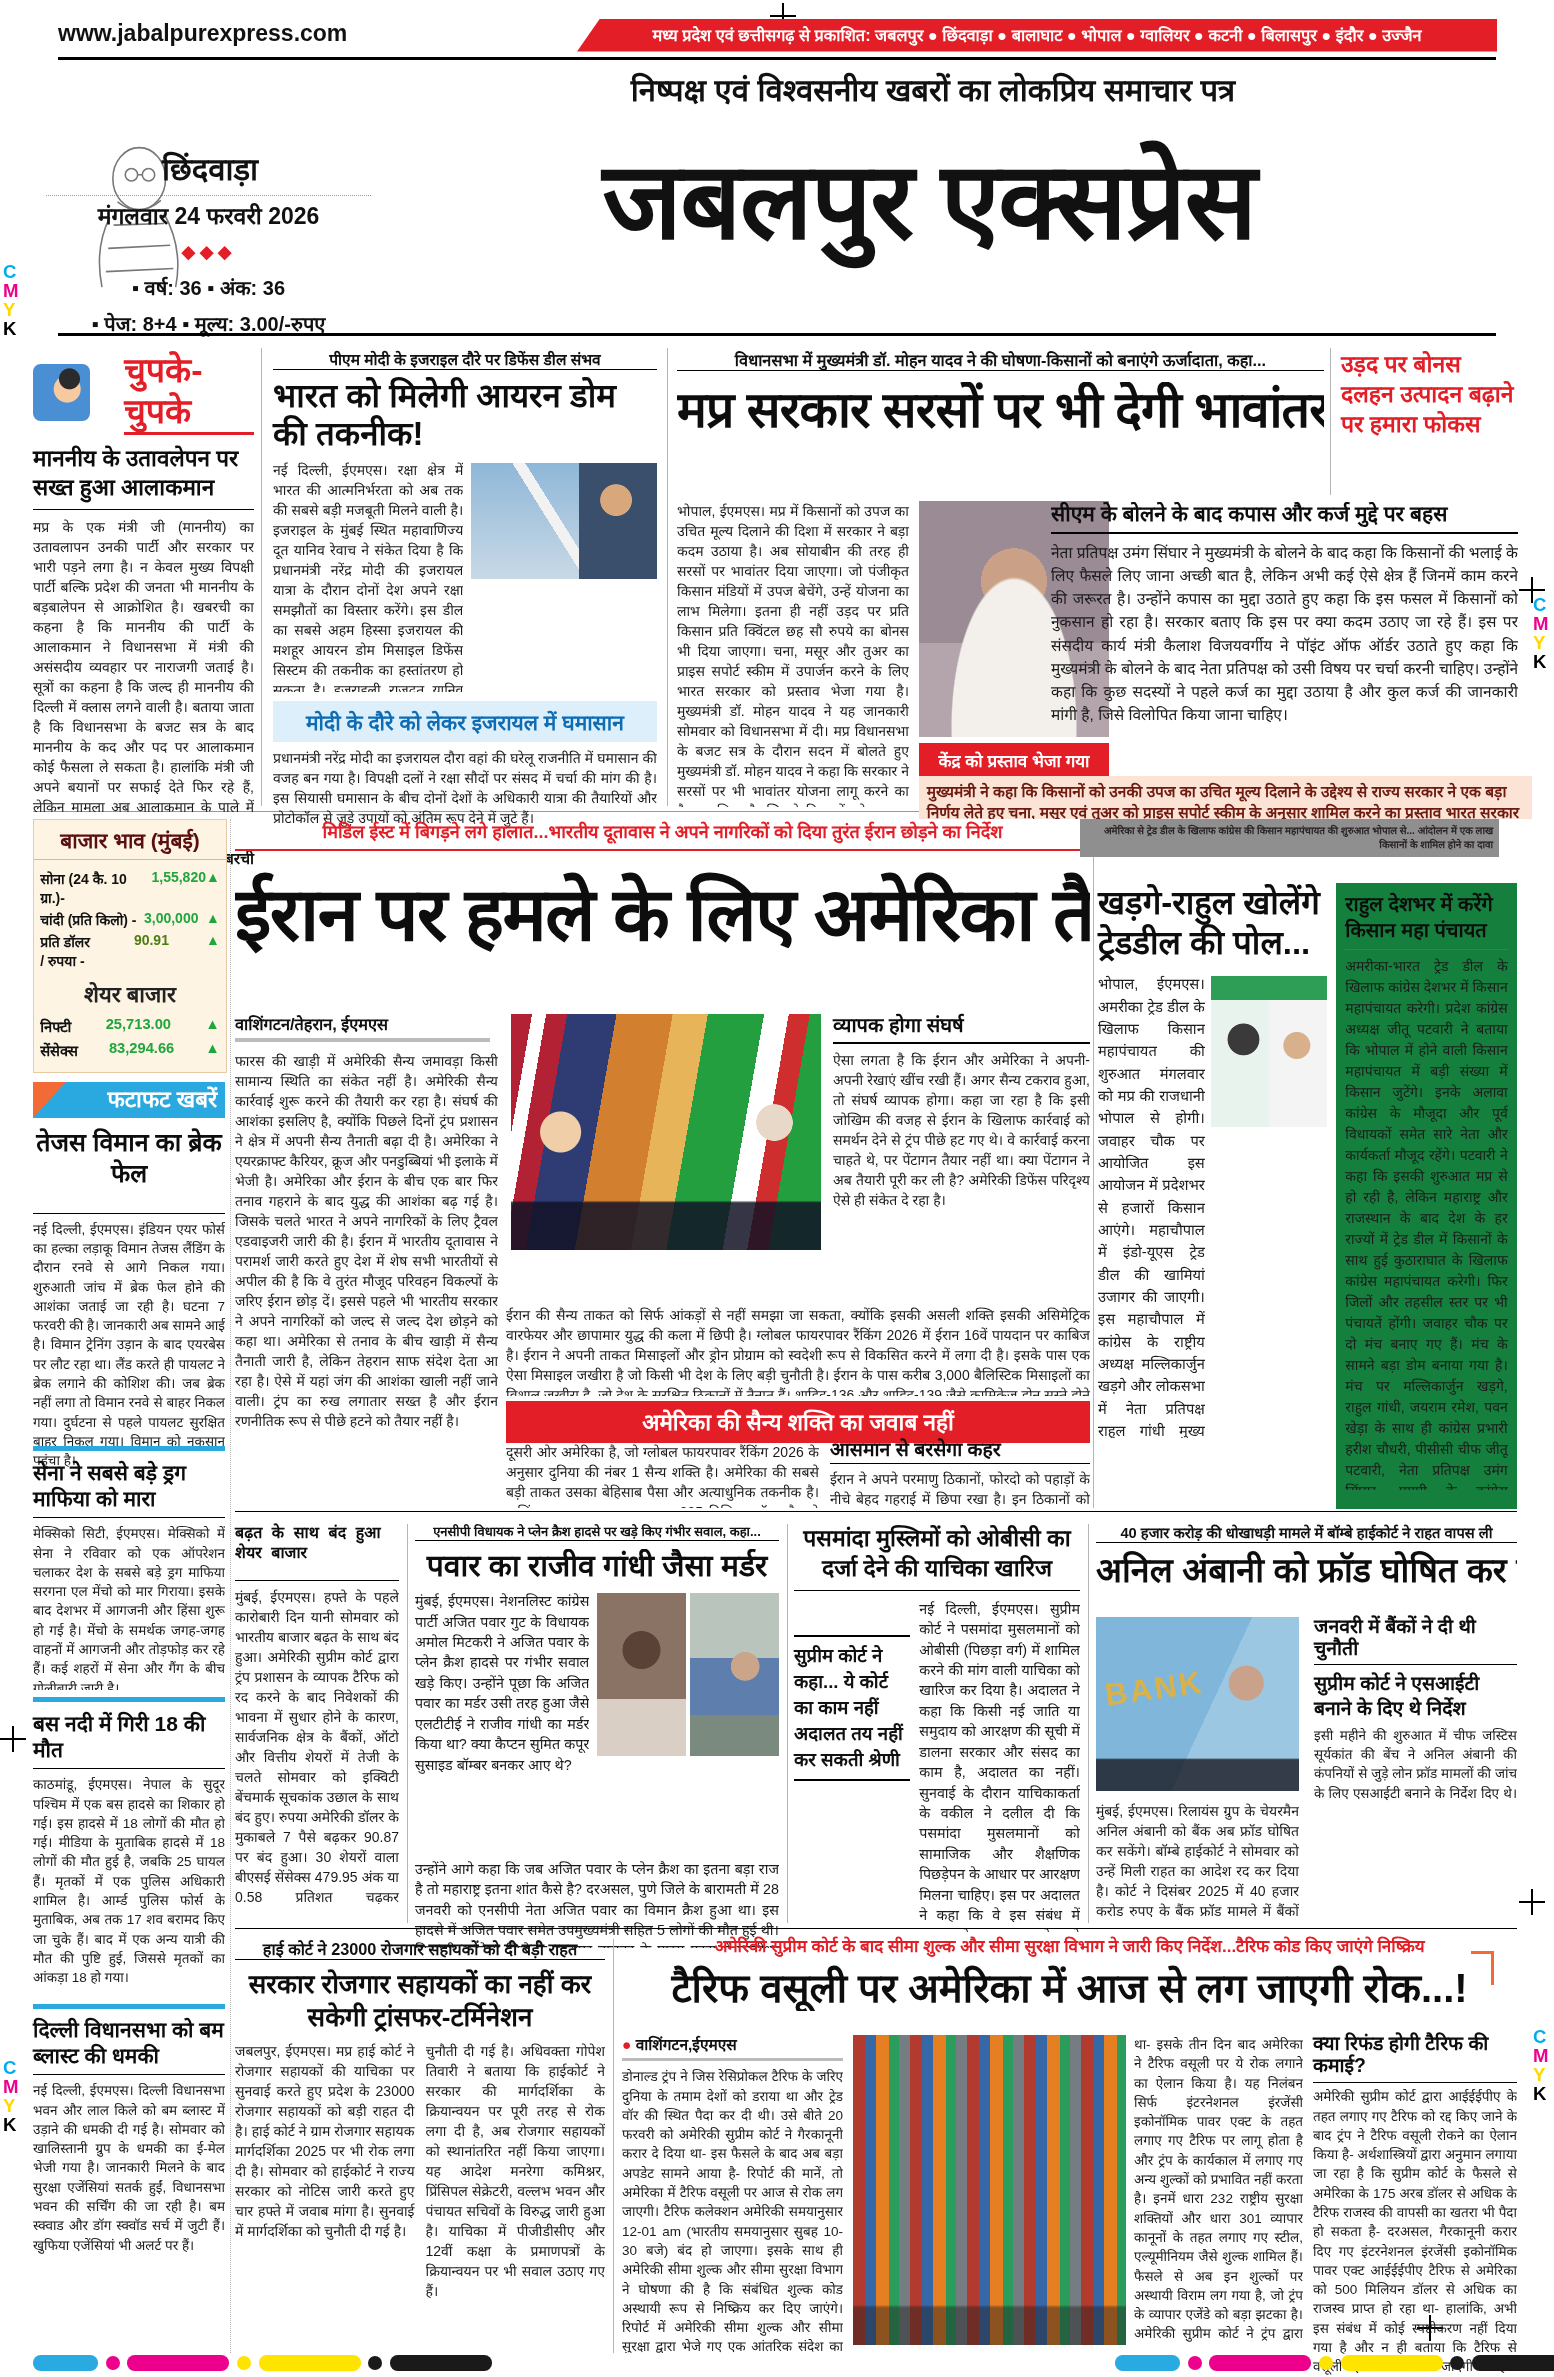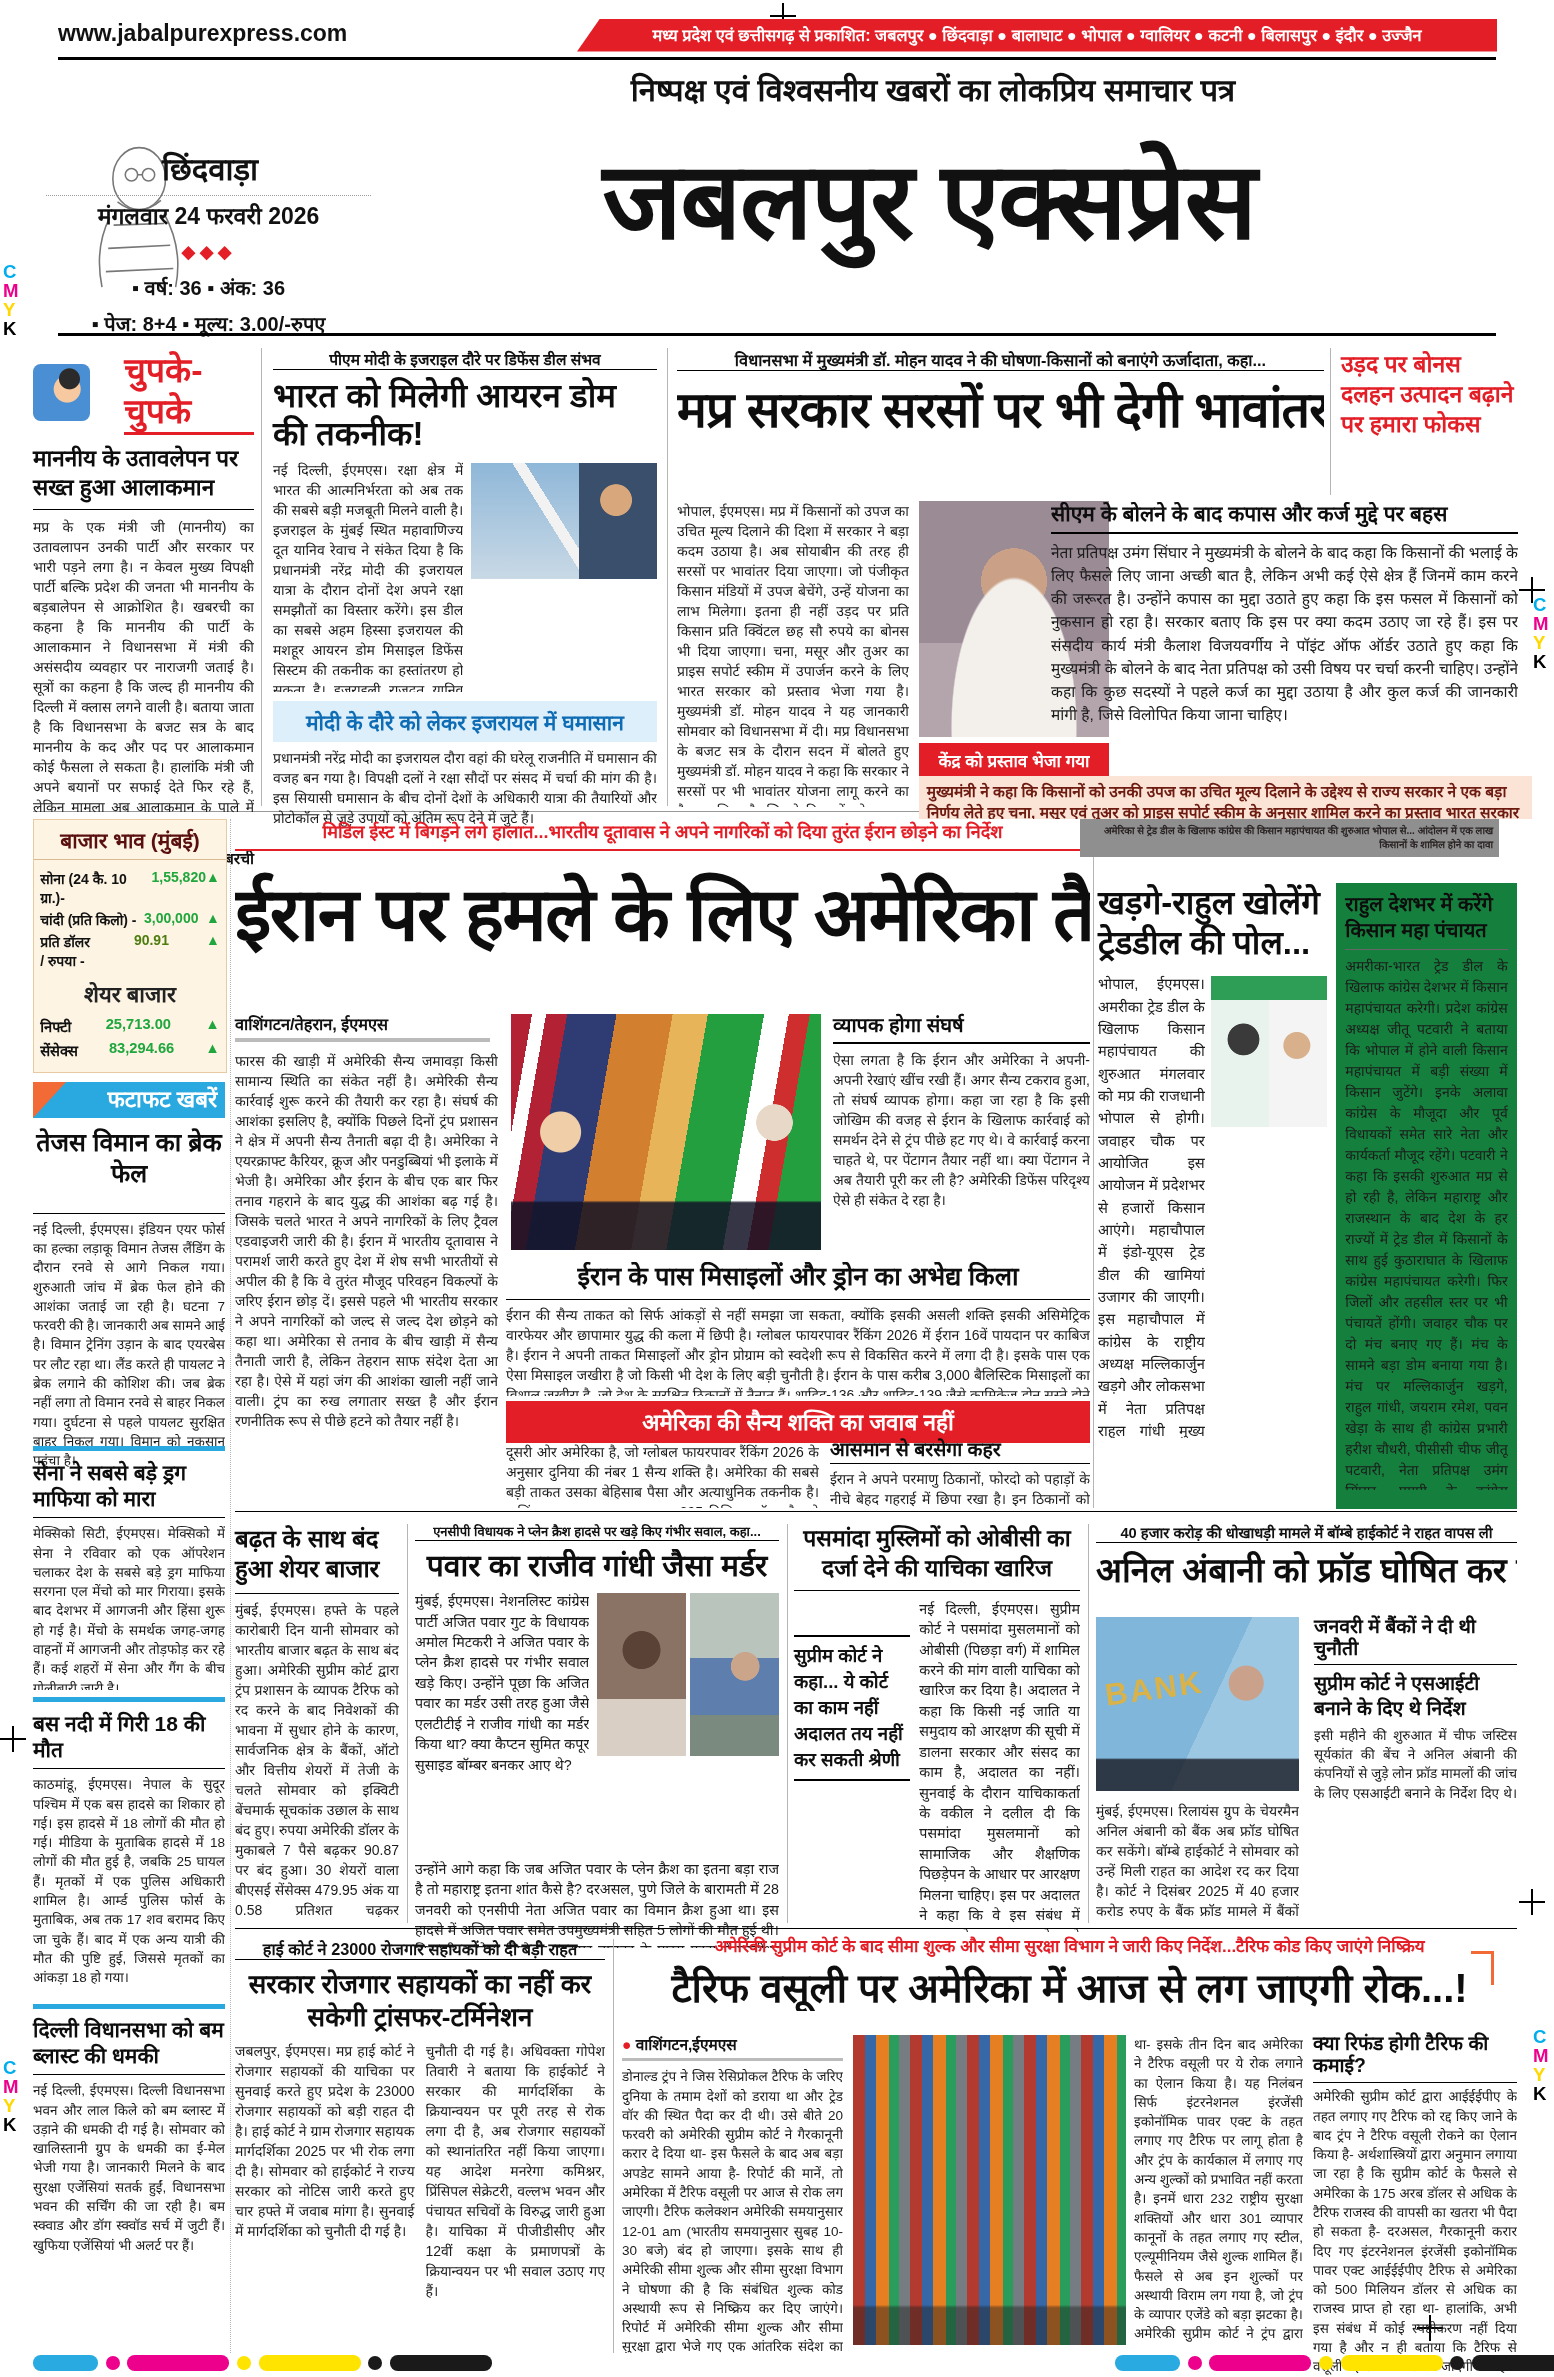--- a/index.html
+++ b/index.html
@@ -210,21 +210,20 @@
     <div class="body" style="position:absolute;left:0;top:232px;width:263px;height:457px;font-size:14px;">फारस की खाड़ी में अमेरिकी सैन्य जमावड़ा किसी सामान्य स्थिति का संकेत नहीं है। अमेरिकी सैन्य कार्रवाई शुरू करने की तैयारी कर रहा है। संघर्ष की आशंका इसलिए है, क्योंकि पिछले दिनों ट्रंप प्रशासन ने क्षेत्र में अपनी सैन्य तैनाती बढ़ा दी है। अमेरिका ने एयरक्राफ्ट कैरियर, क्रूज और पनडुब्बियां भी इलाके में भेजी है। अमेरिका और ईरान के बीच एक बार फिर तनाव गहराने के बाद युद्ध की आशंका बढ़ गई है। जिसके चलते भारत ने अपने नागरिकों के लिए ट्रैवल एडवाइजरी जारी की है। ईरान में भारतीय दूतावास ने परामर्श जारी करते हुए देश में शेष सभी भारतीयों से अपील की है कि वे तुरंत मौजूद परिवहन विकल्पों के जरिए ईरान छोड़ दें। इससे पहले भी भारतीय सरकार ने अपने नागरिकों को जल्द से जल्द देश छोड़ने को कहा था। अमेरिका से तनाव के बीच खाड़ी में सैन्य तैनाती जारी है, लेकिन तेहरान साफ संदेश देता आ रहा है। ऐसे में यहां जंग की आशंका खाली नहीं जाने वाली। ट्रंप का रुख लगातार सख्त है और ईरान रणनीतिक रूप से पीछे हटने को तैयार नहीं है।</div>
     <div class="photo" style="left:276px;top:195px;width:310px;height:236px;background:
          linear-gradient(0deg, rgba(18,18,38,.85) 0 20%, transparent 21%),
          radial-gradient(circle at 16% 50%, #f0cfa8 0 20px, transparent 21px),
          radial-gradient(circle at 85% 46%, #e8d8c8 0 18px, transparent 18.6px),
          linear-gradient(100deg,#b22234 0 6%,#fff 6% 10%,#b22234 10% 16%,#2f3c74 16% 30%,#d27f2f 30% 46%,#e8b45a 46% 56%,#239f40 56% 72%,#fff 72% 79%,#cf2e2e 79% 85%,#239f40 85% 100%);"></div>
     <div class="abs" style="left:598px;top:195px;width:257px;">
       <div class="hl" style="font-size:20px;border-bottom:2.3px solid #000;padding-bottom:4.6px;">व्यापक होगा संघर्ष</div>
       <div class="body" style="margin-top:6.2px;height:190px;font-size:14px;">ऐसा लगता है कि ईरान और अमेरिका ने अपनी-अपनी रेखाएं खींच रखी हैं। अगर सैन्य टकराव हुआ, तो संघर्ष व्यापक होगा। कहा जा रहा है कि इसी जोखिम की वजह से ईरान के खिलाफ कार्रवाई को समर्थन देने से ट्रंप पीछे हट गए थे। वे कार्रवाई करना चाहते थे, पर पेंटागन तैयार नहीं था। क्या पेंटागन ने अब तैयारी पूरी कर ली है? अमेरिकी डिफेंस परिदृश्य ऐसे ही संकेत दे रहा है।</div>
     </div>
-    <div class="hl nw" style="position:absolute;left:271px;top:443px;width:584px;text-align:center;font-size:25.5px;border-bottom:1.5px solid #000;padding-bottom:7.7px;">ईरान के पास मिसाइलों और ड्रोन का अभेद्य किला</div>
     <div class="body" style="position:absolute;left:271px;top:486px;width:584px;height:91px;font-size:14px;">ईरान की सैन्य ताकत को सिर्फ आंकड़ों से नहीं समझा जा सकता, क्योंकि इसकी असली शक्ति इसकी असिमेट्रिक वारफेयर और छापामार युद्ध की कला में छिपी है। ग्लोबल फायरपावर रैंकिंग 2026 में ईरान 16वें पायदान पर काबिज है। ईरान ने अपनी ताकत मिसाइलों और ड्रोन प्रोग्राम को स्वदेशी रूप से विकसित करने में लगा दी है। इसके पास एक ऐसा मिसाइल जखीरा है जो किसी भी देश के लिए बड़ी चुनौती है। ईरान के पास करीब 3,000 बैलिस्टिक मिसाइलों का विशाल जखीरा है, जो देश के सुरक्षित ठिकानों में तैनात हैं। शाहिद-136 और शाहिद-139 जैसे कामिकेज ड्रोन सस्ते होने के बावजूद लंबी दूरी तक सटीक हमला करने में सक्षम हैं। इसके पास 2,675 टैंक और 1,550 मोबाइल रॉकेट प्रोजेक्टर्स हैं, जो इसे रक्षात्मक जंग में बेहद कठिन प्रतिद्वंद्वी बनाते हैं।</div>
     <div class="abs b nw" style="left:271px;top:582px;width:584px;background:#e31e26;color:#fff;text-align:center;font-size:22.5px;padding:5.4px 0;">अमेरिका की सैन्य शक्ति का जवाब नहीं</div>
     <div class="body" style="position:absolute;left:271px;top:623px;width:313px;height:66px;font-size:14px;">दूसरी ओर अमेरिका है, जो ग्लोबल फायरपावर रैंकिंग 2026 के अनुसार दुनिया की नंबर 1 सैन्य शक्ति है। अमेरिका की सबसे बड़ी ताकत उसका बेहिसाब पैसा और अत्याधुनिक तकनीक है। वाशिंगटन का सालाना रक्षा बजट 895 बिलियन डॉलर है, जो ईरान के 15 बिलियन डॉलर के मुकाबले बहुत ज्यादा है। अमेरिका के पास मौजूद संसाधन उसे किसी भी महाद्वीप में एक साथ कई मोर्चों पर लड़ने की ताकत देते हैं। अमेरिका ने अपना 1 लाख टन वजनी विशाल विमानवाहक पोत यूएसएस अब्राहम लिंकन इलाके में तैनात कर दिया है।</div>
     <div class="abs" style="left:595px;top:619px;width:260px;">
       <div class="hl" style="font-size:19.4px;border-bottom:1.5px solid #000;padding-bottom:3.1px;">आसमान से बरसेगा कहर</div>
       <div class="body" style="margin-top:4.6px;height:40px;font-size:14px;">ईरान ने अपने परमाणु ठिकानों, फोरदो को पहाड़ों के नीचे बेहद गहराई में छिपा रखा है। इन ठिकानों को आसानी से तबाह नहीं किया जा सकता। यहां काम आते हैं अमेरिका के भारी-भरकम...</div>
     </div>
   </div>
   <div class="vd" style="left:1093px;top:821px;height:687px;"></div>
 
@@ -245,21 +244,21 @@
     <div class="hl" style="font-size:20px;line-height:1.3;border-bottom:1.5px solid #666;padding-bottom:6.2px;">राहुल देशभर में करेंगे किसान महा पंचायत</div>
     <div class="body" style="margin-top:6.2px;height:534px;font-size:14px;line-height:1.5;">अमरीका-भारत ट्रेड डील के खिलाफ कांग्रेस देशभर में किसान महापंचायत करेगी। प्रदेश कांग्रेस अध्यक्ष जीतू पटवारी ने बताया कि भोपाल में होने वाली किसान महापंचायत में बड़ी संख्या में किसान जुटेंगे। इनके अलावा कांग्रेस के मौजूदा और पूर्व विधायकों समेत सारे नेता और कार्यकर्ता मौजूद रहेंगे। पटवारी ने कहा कि इसकी शुरुआत मप्र से हो रही है, लेकिन महाराष्ट्र और राजस्थान के बाद देश के हर राज्यों में ट्रेड डील में किसानों के साथ हुई कुठाराघात के खिलाफ कांग्रेस महापंचायत करेगी। फिर जिलों और तहसील स्तर पर भी पंचायतें होंगी। जवाहर चौक पर दो मंच बनाए गए हैं। मंच के सामने बड़ा डोम बनाया गया है। मंच पर मल्लिकार्जुन खड़गे, राहुल गांधी, जयराम रमेश, पवन खेड़ा के साथ ही कांग्रेस प्रभारी हरीश चौधरी, पीसीसी चीफ जीतू पटवारी, नेता प्रतिपक्ष उमंग सिंघार, एमपी के कांग्रेस विधायक, पॉलिटिकल अफेयर्स कमेटी सदस्य और सांसद मौजूद रहेंगे। 71 जिला अध्यक्ष भी रहेंगे।</div>
   </div>
 
   <div class="hr" style="left:235px;top:1511px;width:1282px;border-top-width:1.5px;"></div>
   <div class="vd" style="left:407px;top:1524px;height:399px;"></div>
   <div class="vd" style="left:787px;top:1524px;height:399px;"></div>
   <div class="vd" style="left:1088px;top:1524px;height:399px;"></div>
 
   <div class="abs" style="left:235px;top:1524px;width:164px;">
-    <div class="hl" style="font-size:24px;line-height:1.25;border-bottom:1.5px solid #000;padding-bottom:9px;">बढ़त के साथ बंद हुआ शेयर बाजार</div>
+    <div class="hl" style="font-size:16px;line-height:1.25;border-bottom:1.5px solid #000;padding-bottom:16px;font-family:Liberation Mono, monospace;">बढ़त के साथ बंद हुआ शेयर बाजार</div>
     <div class="body" style="margin-top:6.2px;height:317px;font-size:14px;">मुंबई, ईएमएस। हफ्ते के पहले कारोबारी दिन यानी सोमवार को भारतीय बाजार बढ़त के साथ बंद हुआ। अमेरिकी सुप्रीम कोर्ट द्वारा ट्रंप प्रशासन के व्यापक टैरिफ को रद करने के बाद निवेशकों की भावना में सुधार होने के कारण, सार्वजनिक क्षेत्र के बैंकों, ऑटो और वित्तीय शेयरों में तेजी के चलते सोमवार को इक्विटी बेंचमार्क सूचकांक उछाल के साथ बंद हुए। रुपया अमेरिकी डॉलर के मुकाबले 7 पैसे बढ़कर 90.87 पर बंद हुआ। 30 शेयरों वाला बीएसई सेंसेक्स 479.95 अंक या 0.58 प्रतिशत चढ़कर 83,294.66 पर बंद हुआ।</div>
   </div>
 
   <div class="abs" style="left:415px;top:1524px;width:364px;">
     <div class="k nw" style="font-size:13px;">एनसीपी विधायक ने प्लेन क्रैश हादसे पर खड़े किए गंभीर सवाल, कहा...</div>
     <div class="hl nw" style="font-size:30px;text-align:center;margin:7.7px 0;">पवार का राजीव गांधी जैसा मर्डर</div>
     <div>
       <div style="float:right;width:182px;height:163px;margin:1.5px 0 6.2px 7.7px;display:flex;gap:3.1px;">
         <div style="flex:1;background:
              radial-gradient(circle at 50% 35%, #5a4336 0 18.6px, transparent 19.4px),

